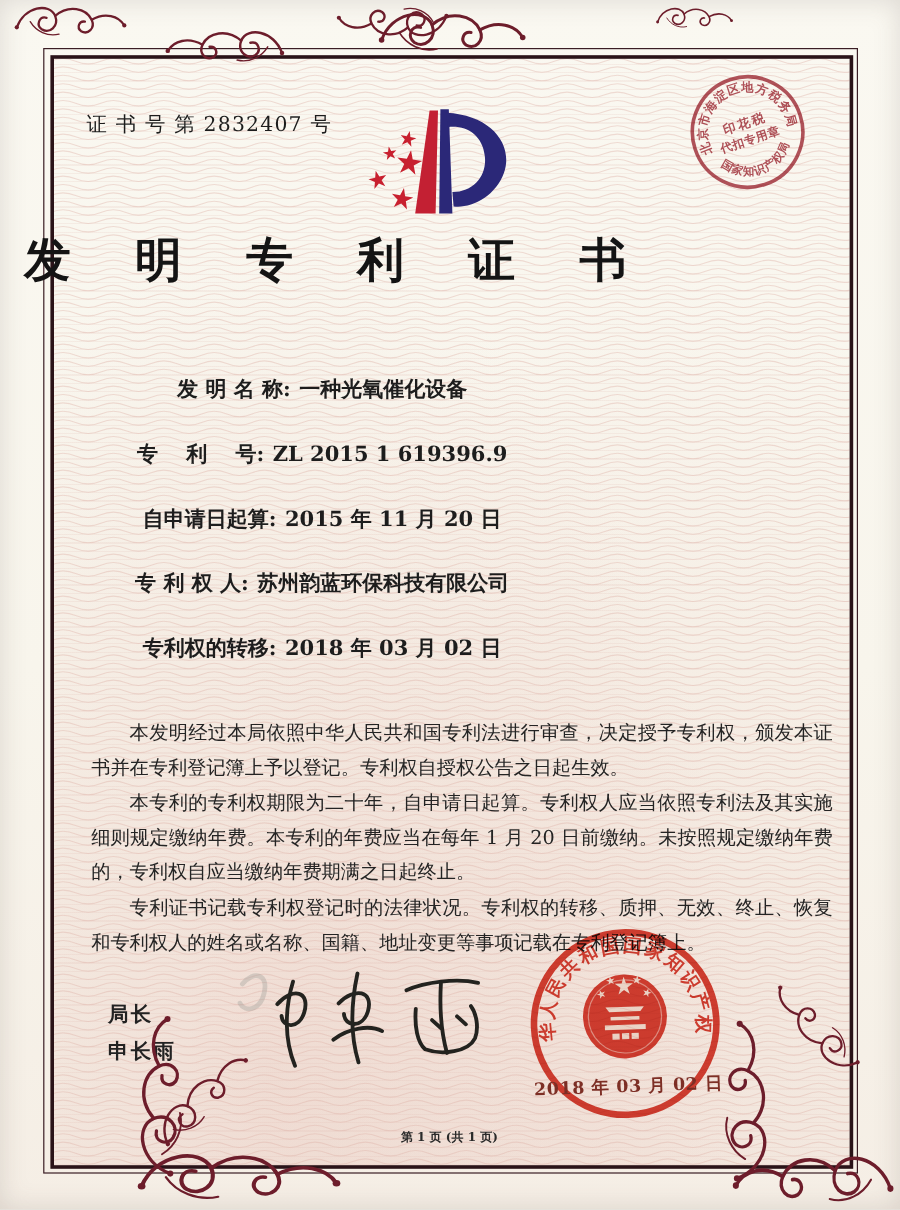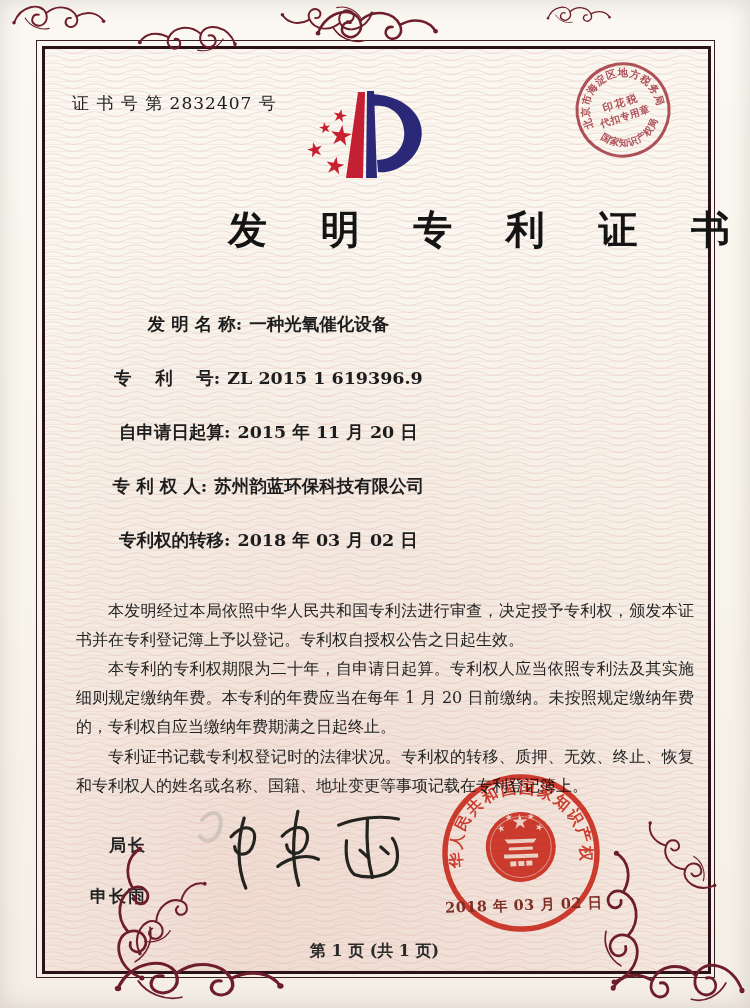--- a/index.html
+++ b/index.html
@@ -20,33 +20,33 @@
   }
   #waves{position:absolute;left:42px;top:46px;opacity:.42;}
   #waves path{fill:none;stroke:#dfb3a9;stroke-width:.9;}
   
   .frame-outer{position:absolute;left:36px;top:40px;width:677px;height:936px;border:1.5px solid #3a1d24;}
   .frame-inner{position:absolute;left:42px;top:46px;width:663px;height:922px;border:3px solid #2a1318;}
   
   .ornaments{z-index:6;}
   .cert-no{position:absolute;left:72px;top:92px;font-size:17px;font-weight:400;letter-spacing:1px;color:#1c1c1c;z-index:3;white-space:pre;}
   .logo{position:absolute;left:280px;top:86px;z-index:3;}
-  .title{position:absolute;left:0;top:203px;width:750px;text-align:right;font-size:39px;font-weight:700;letter-spacing:20px;text-indent:20px;color:#141414;z-index:3;}
+  .title{position:absolute;left:0;top:190px;width:750px;text-align:left;font-size:39px;font-weight:700;letter-spacing:20px;text-indent:20px;color:#141414;z-index:3;}
   .fields{position:absolute;left:76px;top:292px;z-index:3;}
   .field-row{height:24px;margin-bottom:30px;font-size:17.5px;font-weight:600;color:#1d1d1d;white-space:pre;text-align:center;}
   .field-row .lab{display:inline-block;}
   .field-row .val{margin-left:7px;}
   .paras{position:absolute;left:76px;top:596px;width:618px;z-index:3;font-size:16px;line-height:1.82;color:#242424;text-align:justify;font-weight:500;}
   .paras p{margin:0;text-indent:2em;}
-  .officer{position:absolute;left:90px;top:834px;z-index:5;font-size:17px;font-weight:600;letter-spacing:2px;color:#222;text-align:right;}
-  .officer .name{margin-top:28px;}
+  .officer{position:absolute;left:90px;top:834px;z-index:5;font-size:17px;font-weight:600;letter-spacing:2px;color:#222;}
+  .officer .name{margin-top:8px;}
   .sig{position:absolute;left:150px;top:792px;z-index:5;}
   .tax-stamp{position:absolute;left:553px;top:40px;z-index:5;mix-blend-mode:multiply;opacity:.92;}
   .big-seal{position:absolute;left:418px;top:750px;z-index:5;mix-blend-mode:multiply;opacity:.95;}
-  .footer{position:absolute;left:0;top:941px;width:749px;text-align:center;font-size:16px;font-weight:600;color:#2a2a2a;z-index:3;white-space:pre;}
+  .footer{position:absolute;left:0;top:941px;width:749px;text-align:center;font-size:10px;font-weight:600;color:#2a2a2a;z-index:3;white-space:pre;}
 </style>
 </head>
 <body>
 
 <div class="page">
 
   <div class="guilloche-tint"></div>
   <svg id="waves" width="666" height="926">
       <path d="M0,5 c7,-3 14,-3 21,0 c7,3 14,3 21,0 c7,-3 14,-3 21,0 c7,3 14,3 21,0 c7,-3 14,-3 21,0 c7,3 14,3 21,0 c7,-3 14,-3 21,0 c7,3 14,3 21,0 c7,-3 14,-3 21,0 c7,3 14,3 21,0 c7,-3 14,-3 21,0 c7,3 14,3 21,0 c7,-3 14,-3 21,0 c7,3 14,3 21,0 c7,-3 14,-3 21,0 c7,3 14,3 21,0 c7,-3 14,-3 21,0 c7,3 14,3 21,0 c7,-3 14,-3 21,0 c7,3 14,3 21,0 c7,-3 14,-3 21,0 c7,3 14,3 21,0 c7,-3 14,-3 21,0 c7,3 14,3 21,0 c7,-3 14,-3 21,0 c7,3 14,3 21,0 c7,-3 14,-3 21,0 c7,3 14,3 21,0 c7,-3 14,-3 21,0 c7,3 14,3 21,0 c7,-3 14,-3 21,0 c7,3 14,3 21,0 c7,-3 14,-3 21,0 c7,3 14,3 21,0"></path>
       <path d="M0,12 c7,-3 14,-3 21,0 c7,3 14,3 21,0 c7,-3 14,-3 21,0 c7,3 14,3 21,0 c7,-3 14,-3 21,0 c7,3 14,3 21,0 c7,-3 14,-3 21,0 c7,3 14,3 21,0 c7,-3 14,-3 21,0 c7,3 14,3 21,0 c7,-3 14,-3 21,0 c7,3 14,3 21,0 c7,-3 14,-3 21,0 c7,3 14,3 21,0 c7,-3 14,-3 21,0 c7,3 14,3 21,0 c7,-3 14,-3 21,0 c7,3 14,3 21,0 c7,-3 14,-3 21,0 c7,3 14,3 21,0 c7,-3 14,-3 21,0 c7,3 14,3 21,0 c7,-3 14,-3 21,0 c7,3 14,3 21,0 c7,-3 14,-3 21,0 c7,3 14,3 21,0 c7,-3 14,-3 21,0 c7,3 14,3 21,0 c7,-3 14,-3 21,0 c7,3 14,3 21,0 c7,-3 14,-3 21,0 c7,3 14,3 21,0 c7,-3 14,-3 21,0 c7,3 14,3 21,0"></path>

